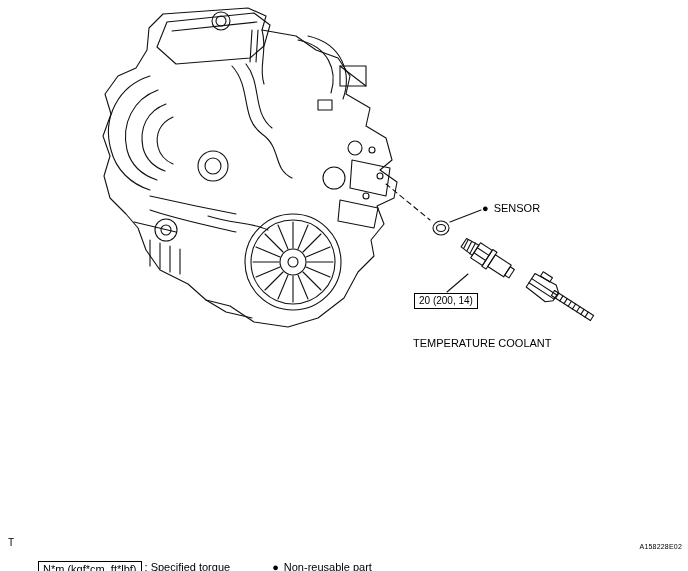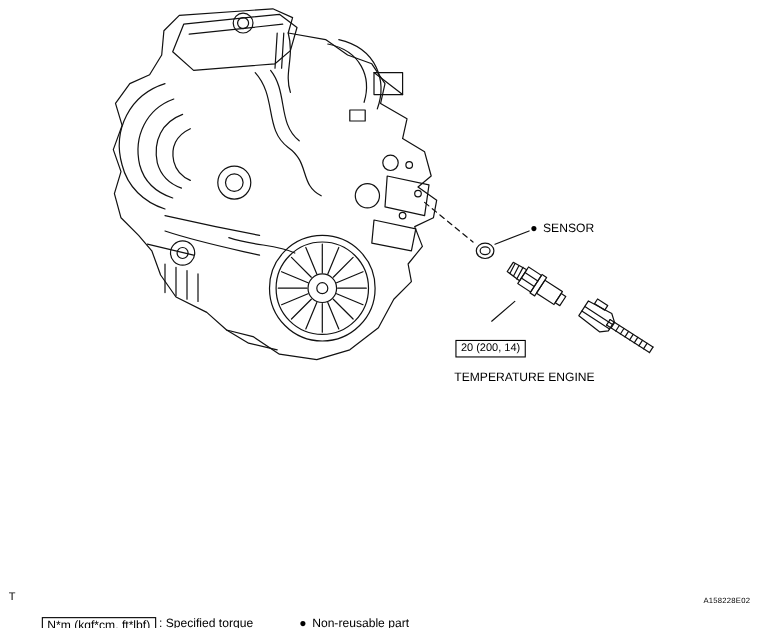--- a/index.html
+++ b/index.html
@@ -136,24 +136,24 @@
         <path d="M551.4,295.5 L554.6,290.5 M555.6,298.2 L558.8,293.2 M559.8,300.9 L563,295.9 M564,303.6 L567.2,298.6 M568.2,306.3 L571.4,301.3 M572.4,309 L575.6,304 M576.6,311.7 L579.8,306.7 M580.8,314.4 L584,309.4 M585,317.1 L588.2,312.1 M590.4,320.5 L593.6,315.5"></path>
       </g>
     </g>
   </svg>
 
   <div class="label callout" style="left:482px; top:201px;">
     <span class="bullet">●</span>
     <span>SENSOR</span>
   </div>
 
-  <div class="torque-box" style="left:414px; top:309px;text-align:center;">20 (200, 14)</div>
+  <div class="torque-box" style="left:414px; top:293px;text-align:center;">20 (200, 14)</div>
 
   <div class="label" style="left:413px; top:336px;">
-    <div>TEMPERATURE ENGINE</div>
+    <div>TEMPERATURE COOLANT</div>
   </div>
 
   <div class="legend">
     <span class="box">N*m (kgf*cm, ft*lbf)</span>
     <span>: Specified torque</span>
     <span class="gap-bullet">●</span>
     <span>Non-reusable part</span>
   </div>
 
   <span class="footer-mark">T</span>

